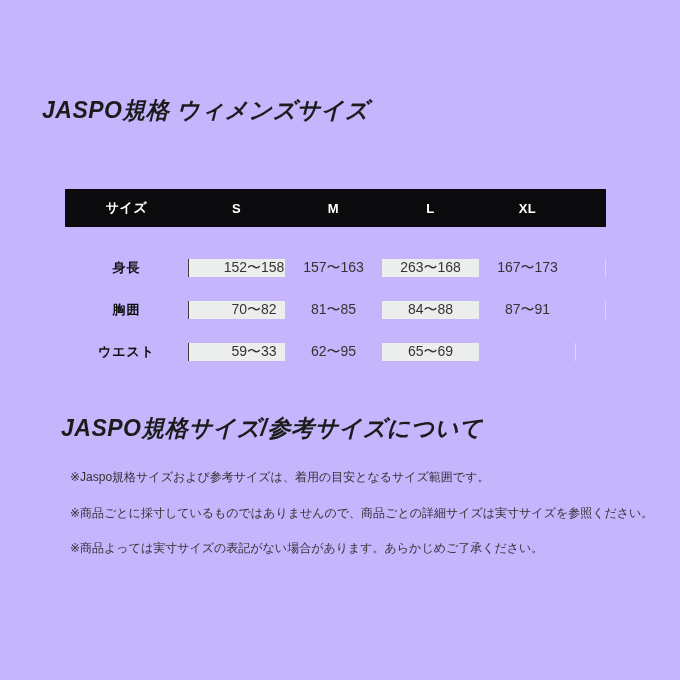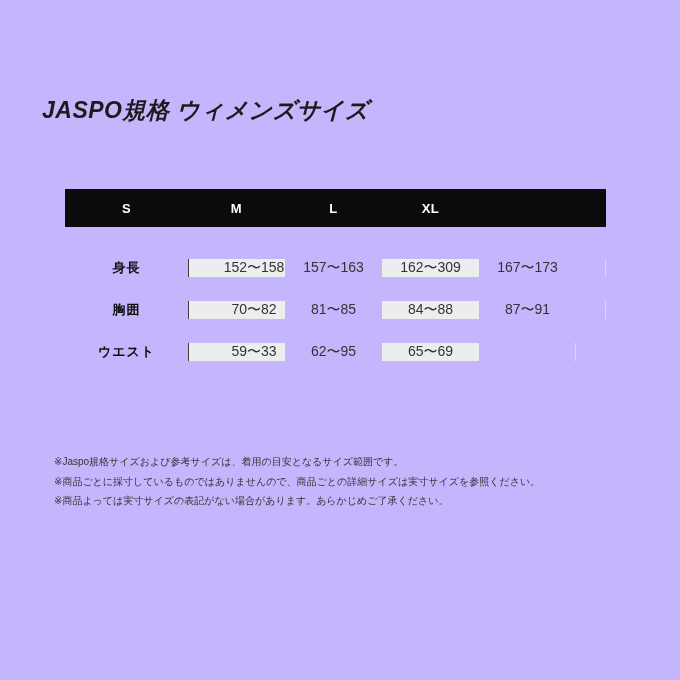--- a/index.html
+++ b/index.html
@@ -89,48 +89,49 @@
   .td.spacer { border-right: 1px solid #d9dddd; }
 
   
   .notes {
     position: absolute;
     left: 54px;
     top: 452px;
     width: 600px;
   }
   .note {
-    margin: 0;
-    font-size: 10px;
+    margin: 16px;
+    font-size: 12px;
     line-height: 19.5px;
     color: #333333;
     white-space: nowrap;
   }
 </style>
 </head>
 <body>
 
 <div class="canvas">
 
   <h1 class="page-title">JASPO規格 ウィメンズサイズ</h1>
 
   <div class="size-table">
     <div class="thead">
+      <div class="th col-label">サイズ</div>
       <div class="th">S</div>
       <div class="th">M</div>
       <div class="th">L</div>
       <div class="th">XL</div>
       <div class="th spacer"></div>
     </div>
 
     <div class="trow">
       <div class="td col-label">身長</div>
       <div class="td col-s">152〜158</div>
       <div class="td col-m">157〜163</div>
-      <div class="td col-l">162〜309</div>
+      <div class="td col-l">263〜168</div>
       <div class="td col-xl">167〜173</div>
       <div class="td spacer"></div>
     </div>
 
     <div class="trow">
       <div class="td col-label">胸囲</div>
       <div class="td col-s">70〜82</div>
       <div class="td col-m">81〜85</div>
       <div class="td col-l">84〜88</div>
       <div class="td col-xl">87〜91</div>
@@ -139,20 +140,21 @@
 
     <div class="trow">
       <div class="td col-label">ウエスト</div>
       <div class="td col-s">59〜33</div>
       <div class="td col-m">62〜95</div>
       <div class="td col-l">65〜69</div>
       <div class="td spacer"></div>
     </div>
   </div>
 
+  <h2 class="notes-heading">JASPO規格サイズ/参考サイズについて</h2>
 
   <div class="notes">
     <p class="note">※Jaspo規格サイズおよび参考サイズは、着用の目安となるサイズ範囲です。</p>
     <p class="note">※商品ごとに採寸しているものではありませんので、商品ごとの詳細サイズは実寸サイズを参照ください。</p>
     <p class="note">※商品よっては実寸サイズの表記がない場合があります。あらかじめご了承ください。</p>
   </div>
 
 </div>
 
 </body></html>

